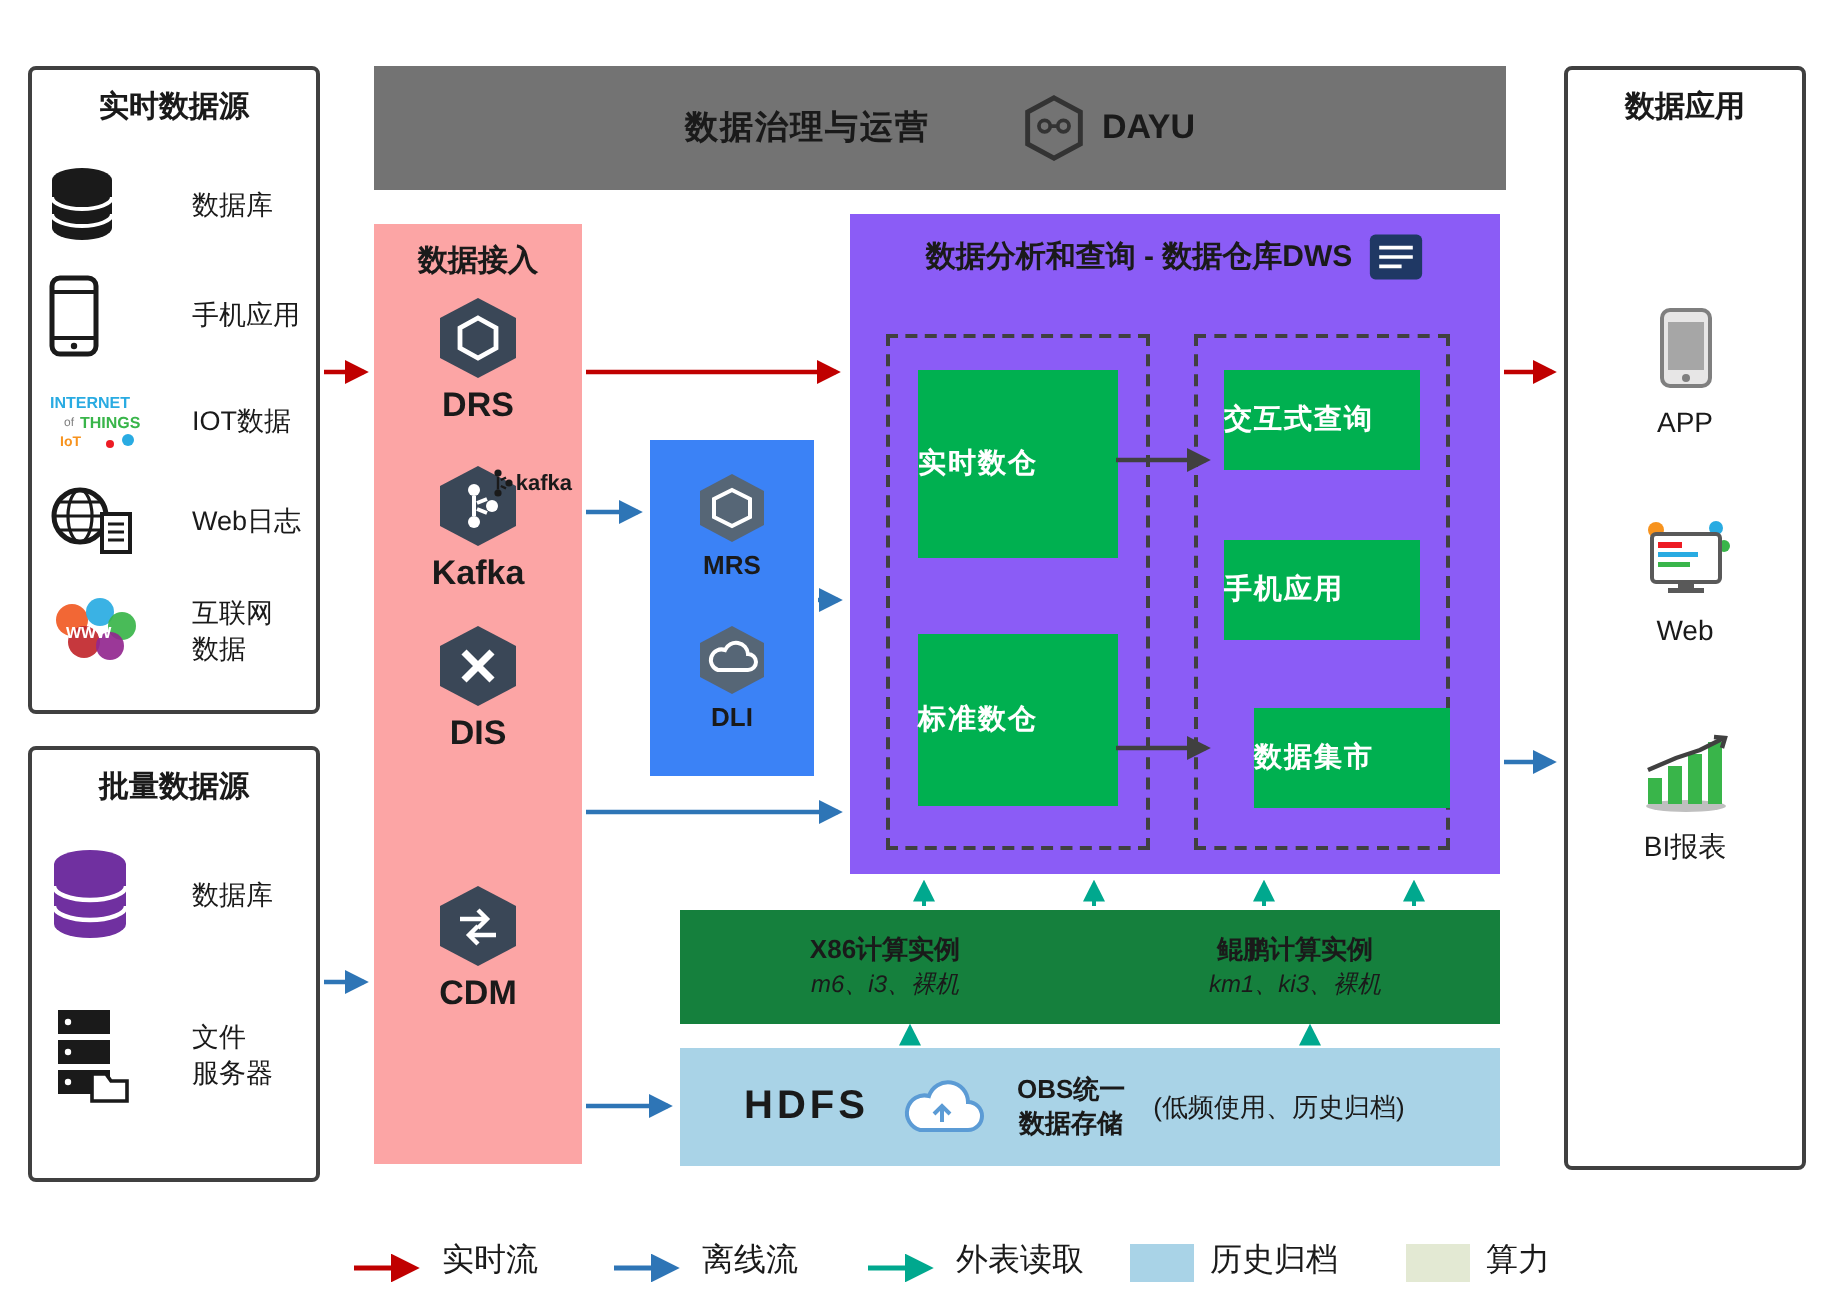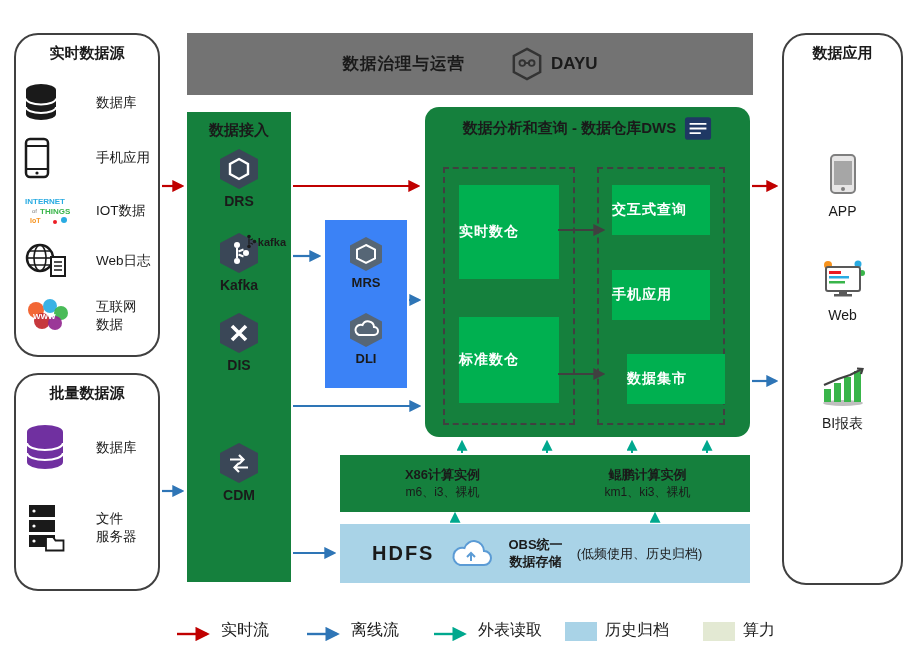--- a/index.html
+++ b/index.html
@@ -1,42 +1,42 @@
 <!DOCTYPE html>
 <html><head>
 <meta charset="utf-8">
 <style>
   html,body { margin:0; padding:0; background:#fff; }
   .canvas { position:relative; width:914px; height:651px; background:#fff; overflow:hidden;
             font-family:"Liberation Sans","DejaVu Sans",sans-serif; color:#1a1a1a; }
-  .panel { position:absolute; box-sizing:border-box; border:2.5px solid #404040; border-radius:24px; background:#fff; }
+  .panel { position:absolute; box-sizing:border-box; border:2.5px solid #404040; border-radius:4px; background:#fff; }
   .ptitle { margin-top:9px; text-align:center; font-weight:bold; font-size:15px; }
   .src-item { position:absolute; left:8px; width:132px; display:flex; align-items:center; gap:24px; }
   .src-item .ic { flex:0 0 48px; width:48px; display:flex; justify-content:flex-start; }
   .lbl { font-size:13.5px; }
   .ml { white-space:pre-line; line-height:1.3; }
   .banner { position:absolute; left:187px; top:33px; width:566px; height:62px; background:#737373;
             display:flex; align-items:center; justify-content:center; gap:46px; transform:translateX(0); }
   .banner .btitle { font-weight:bold; font-size:16.5px; letter-spacing:1px; }
   .banner .logo { display:flex; align-items:center; gap:8px; font-weight:bold; font-size:17px; }
-  .ingest { position:absolute; left:187px; top:112px; width:104px; height:470px; background:#15803d; }
+  .ingest { position:absolute; left:187px; top:112px; width:104px; height:470px; background:#fca5a5; }
   .svc { position:absolute; width:100%; display:flex; flex-direction:column; align-items:center; gap:3px; }
-  .slabel { font-weight:bold; font-size:14px; }
+  .slabel { font-weight:bold; font-size:17px; }
   .kafka-mark { position:absolute; right:5px; top:2px; display:flex; align-items:center; gap:1px; font-weight:bold; font-size:11px; }
   .graybox { position:absolute; left:325px; top:220px; width:82px; height:168px; background:#3b82f6; }
-  .dws { position:absolute; left:425px; top:107px; width:325px; height:330px; background:#15803d;border-radius:14px; }
+  .dws { position:absolute; left:425px; top:107px; width:325px; height:330px; background:#8b5cf6; }
   .dws-title { position:absolute; top:9px; width:100%; display:flex; align-items:center; justify-content:center; gap:8px; }
   .dws-title span { font-weight:bold; font-size:15px; }
   .dashed { position:absolute; border:2px dashed #404040; }
   .greenbox { position:absolute; background:#00b050; color:#fff; font-weight:bold; font-size:14px;
               display:flex; align-items:center; justify-content:flex-start; letter-spacing:1px; }
   .compute { position:absolute; left:340px; top:455px; width:410px; height:57px; background:#15803d; display:flex; }
   .ccell { flex:1; display:flex; flex-direction:column; align-items:center; justify-content:center; line-height:1.4; }
   .ct { font-weight:bold; font-size:13px; }
-  .cs { font-size:12px; }
+  .cs { font-size:12px;font-style:italic; }
   .hdfs { position:absolute; left:340px; top:524px; width:410px; height:59px; background:#a9d3e7;
           display:flex; align-items:center; padding-left:32px; box-sizing:border-box; gap:14px; }
   .hdfs-t { font-weight:bold; font-size:20px; letter-spacing:2px; }
   .obs-t { font-weight:bold; font-size:13px; white-space:pre-line; text-align:center; line-height:1.3; }
   .obs-n { font-size:13px; }
   .apps { position:absolute; left:782px; top:33px; width:121px; height:552px; }
   .app-item { position:absolute; width:100%; display:flex; flex-direction:column; align-items:center; gap:8px; font-size:14px; }
   .arrows { position:absolute; left:0; top:0; width:914px; height:651px; pointer-events:none; z-index:6; }
   .legend-label { position:absolute; font-size:16px; }
   .sw { position:absolute; width:32px; height:19px; }

